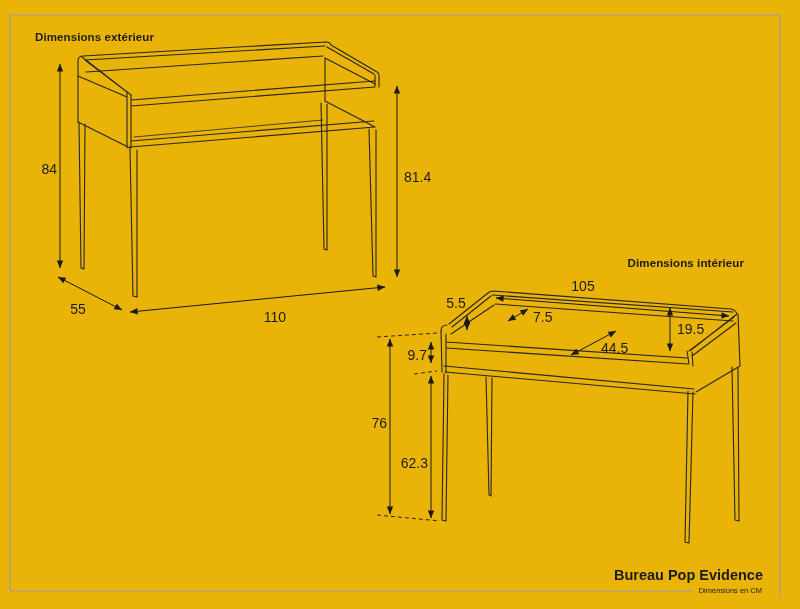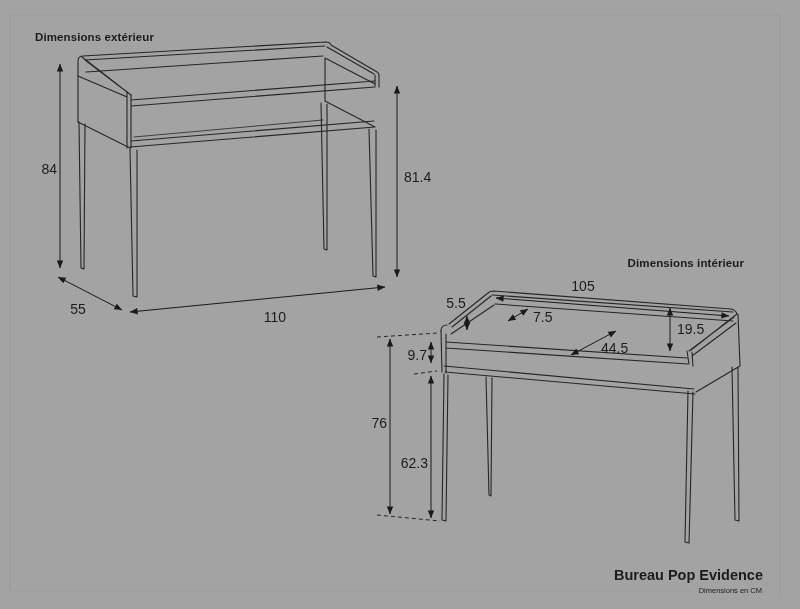--- a/index.html
+++ b/index.html
@@ -1,16 +1,16 @@
 <!DOCTYPE html>
 <html><head>
 <meta charset="utf-8">
 <style>
   html,body{margin:0;padding:0;background:#ffffff;}
-  .stage{position:relative;width:800px;height:609px;background:#a3a3a3;overflow:hidden;}
+  .stage{position:relative;width:800px;height:609px;background:#eab308;overflow:hidden;}
   svg{display:block;}
   svg text{font-family:"Liberation Sans","DejaVu Sans",sans-serif;fill:#1c1c1c;}
   .dim-label{font-size:14px;}
   .sec-title{font-size:11.5px;font-weight:bold;letter-spacing:.1px;}
   .product-title{font-size:14.5px;font-weight:bold;}
   .units-note{font-size:7.5px;}
   .art{fill:none;stroke-width:1.1;stroke-linecap:round;stroke-linejoin:round;}
   .art-light{fill:none;stroke-width:.8;stroke-linecap:round;}
   .dim{fill:none;stroke-width:1;}
   .dashed{fill:none;stroke-width:.9;stroke-dasharray:4 3;}

